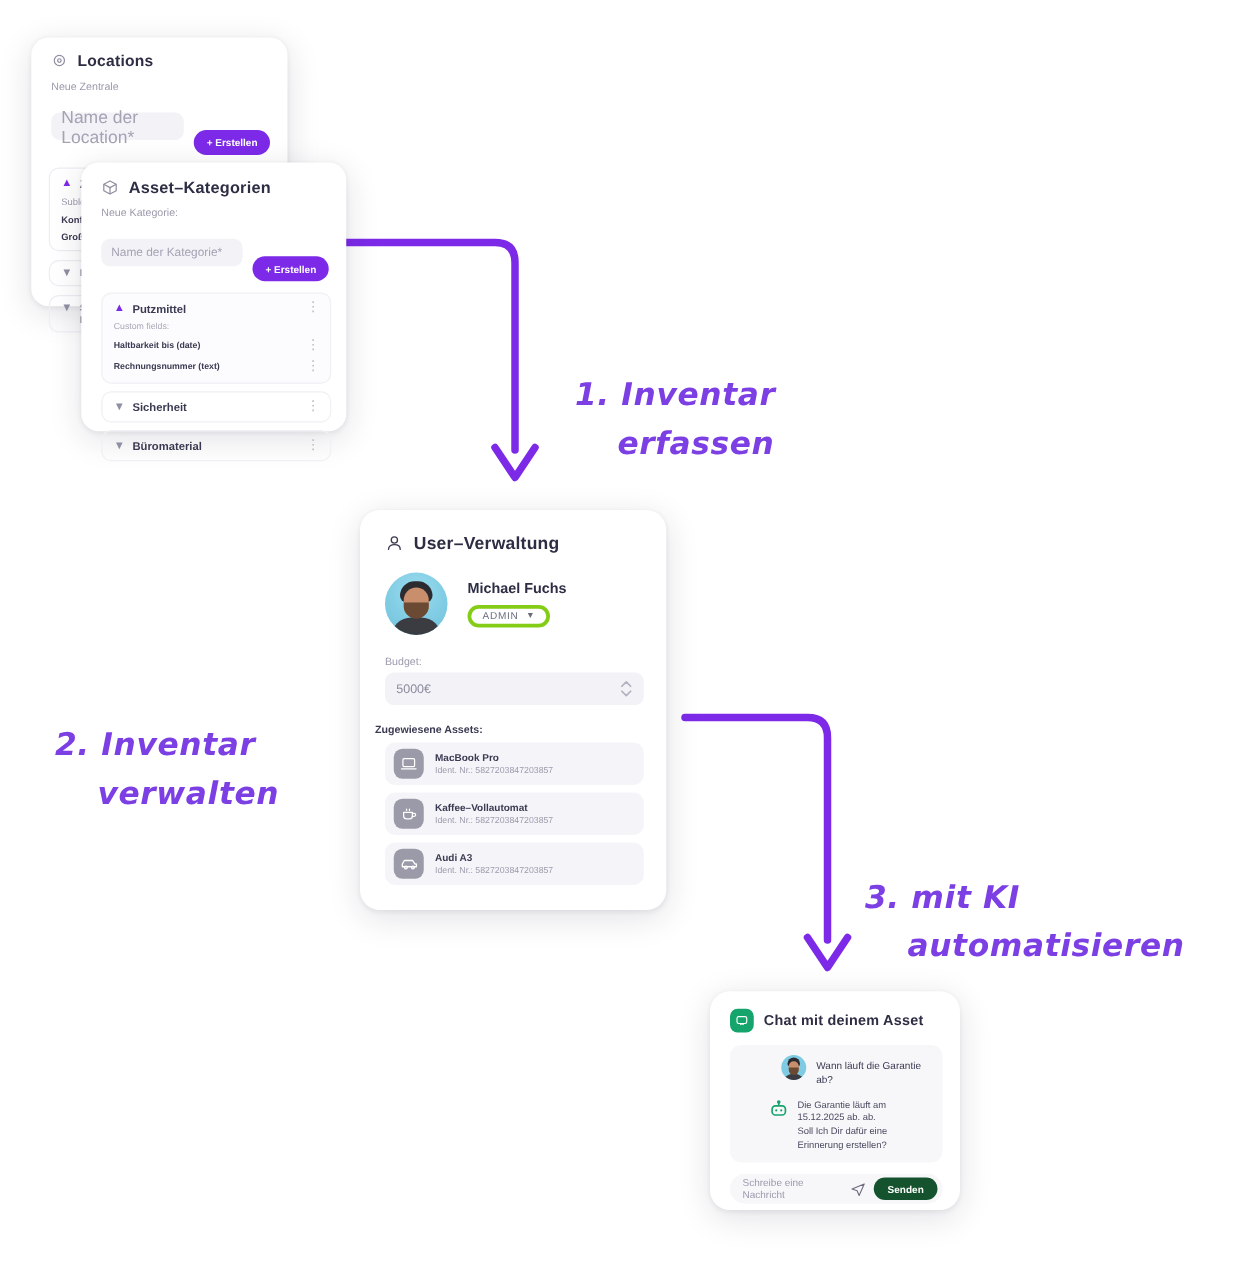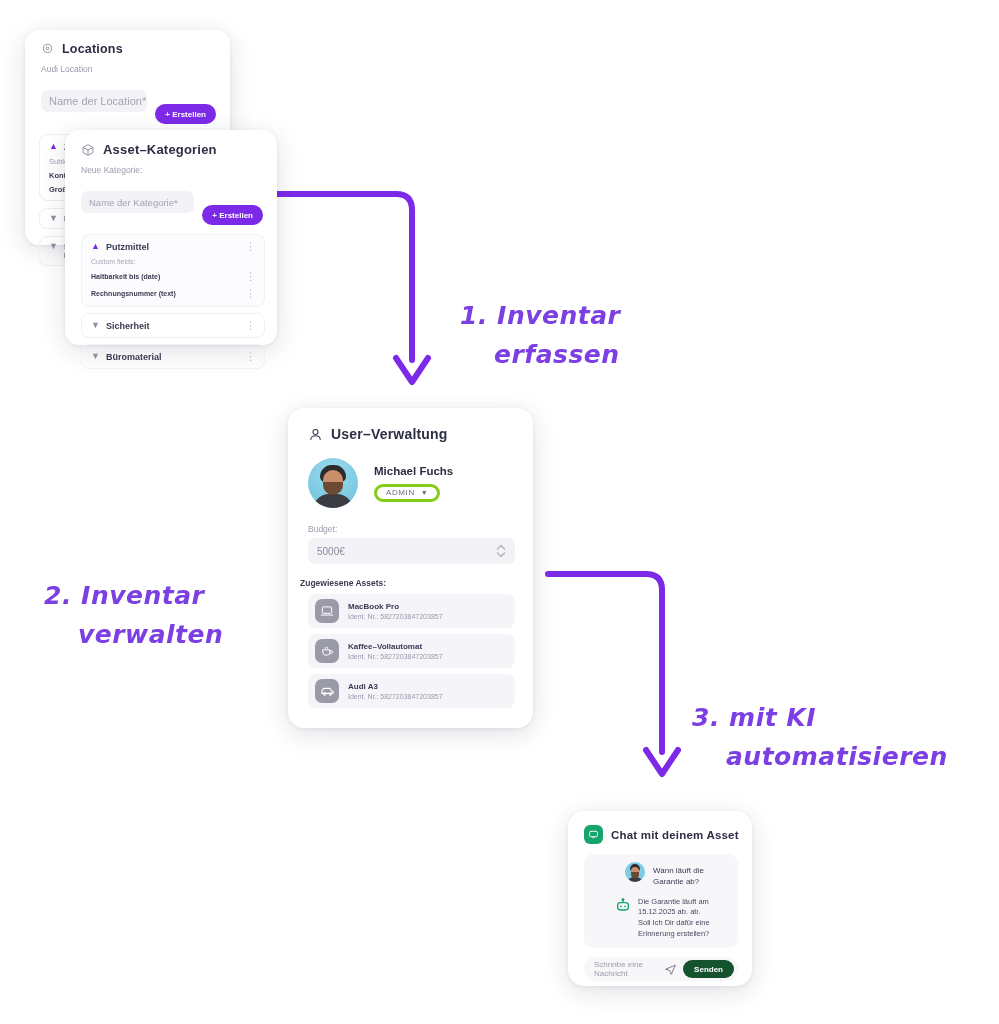--- a/index.html
+++ b/index.html
@@ -35,21 +35,21 @@
   .chev { color:#7c2ae8; font-size:9px; line-height:1; }
   .chev.gray { color:#8f8fa3; }
   .kebab { color:#b9b9c8; font-size:11px; line-height:1; letter-spacing:0; }
   .row-name { font-size:9px; font-weight:700; color:#3a3a52; }
 
   
   #locations-card { left:25px; top:30px; width:205px; height:215px; }
   #locations-card .card-title { font-size:12.5px; padding:12px 0 0 16px; }
   #loc-form { padding: 8px 14px 0 16px; }
   #loc-input-row { display:flex; align-items:center; gap:8px; margin-top:4px; }
-  #loc-input { height:22px; width:118px; font-size:11px; padding-left:8px; }
+  #loc-input { height:22px; width:118px; font-size:14px; padding-left:8px; }
   #loc-create { height:20px; padding:0 10px; font-size:8px; }
   #loc-list { margin:10px 12px 0 14px; }
   #loc-group { border:1px solid #ededf3; border-radius:8px; padding:6px 8px 6px 9px; }
   .loc-sub { font-size:7.5px; color:#9b9bad; margin-top:5px; }
   .loc-item { font-size:7.5px; font-weight:700; color:#3a3a52; margin-top:5px; }
   .loc-collapsed {
     border:1px solid #ededf3; border-radius:8px; margin-top:7px;
     padding:5px 8px 5px 9px; display:flex; align-items:flex-start; gap:6px;
     font-size:8px; font-weight:700; color:#3a3a52;
   }
@@ -104,21 +104,21 @@
     font-size:10px; color:#8b8b9e;
   }
   #assets-label { padding:14px 0 0 12px; font-size:8.5px; font-weight:700; color:#3a3a52; }
   #assets-list { padding:6px 18px 0 20px; display:flex; flex-direction:column; gap:6px; }
   .asset-row { background:#f5f5f9; border-radius:8px; height:34px; display:flex; align-items:center; gap:9px; padding-left:7px; }
   .asset-ico { width:24px; height:24px; border-radius:7px; background:#9a9aa8; display:flex; align-items:center; justify-content:center; flex:none; }
   .asset-name { font-size:8px; font-weight:700; color:#3a3a52; }
   .asset-id { font-size:7px; color:#9b9bad; margin-top:2px; }
 
   
-  #chat-card { left:568px; top:811px; width:184px; height:175px; border-radius:16px; }
+  #chat-card { left:568px; top:793px; width:200px; height:175px; border-radius:16px; }
   #chat-card .card-title { font-size:11.5px; padding:14px 0 0 16px; }
   #chat-ico { width:19px; height:19px; border-radius:6px; background:#16a46d;
     display:flex; align-items:center; justify-content:center; flex:none; }
   #chat-body { margin:10px 14px 0 16px; background:#f7f7fa; border-radius:9px; padding:8px 9px; }
   .msg-user { display:flex; align-items:flex-start; gap:8px;margin-left:32px; }
   .msg-avatar { width:20px; height:20px; border-radius:50%; background:#7ecbe3;
     position:relative; overflow:hidden; flex:none; }
   .msg-avatar .h { position:absolute; left:5px; top:2px; width:10px; height:7px; background:#2b2b30; border-radius:5px 5px 2px 2px; }
   .msg-avatar .f { position:absolute; left:6px; top:5px; width:8px; height:10px; background:#c98f6d; border-radius:4px; }
   .msg-avatar .b { position:absolute; left:6px; top:10px; width:8px; height:6px; background:#6b4a33; border-radius:0 0 4px 4px; }
@@ -168,21 +168,21 @@
       <span style="display:flex;">
         <svg width="13" height="13" viewBox="0 0 24 24" fill="none" stroke="#8f8fa3" stroke-width="1.8">
           <circle cx="12" cy="10" r="7.5"></circle>
             <circle cx="12" cy="10" r="2.6"></circle>
         </svg>
       </span>
       <span>Locations</span>
     </div>
 
     <div id="loc-form">
-      <div class="field-label">Audi Location</div>
+      <div class="field-label">Neue Zentrale</div>
       <div id="loc-input-row">
         <div class="input-pill" id="loc-input">Name der Location*</div>
         <button class="btn-purple" id="loc-create">+ Erstellen</button>
       </div>
     </div>
 
     <div id="loc-list">
       <div id="loc-group">
         <div class="cat-head">
           <div class="cat-head-left">

